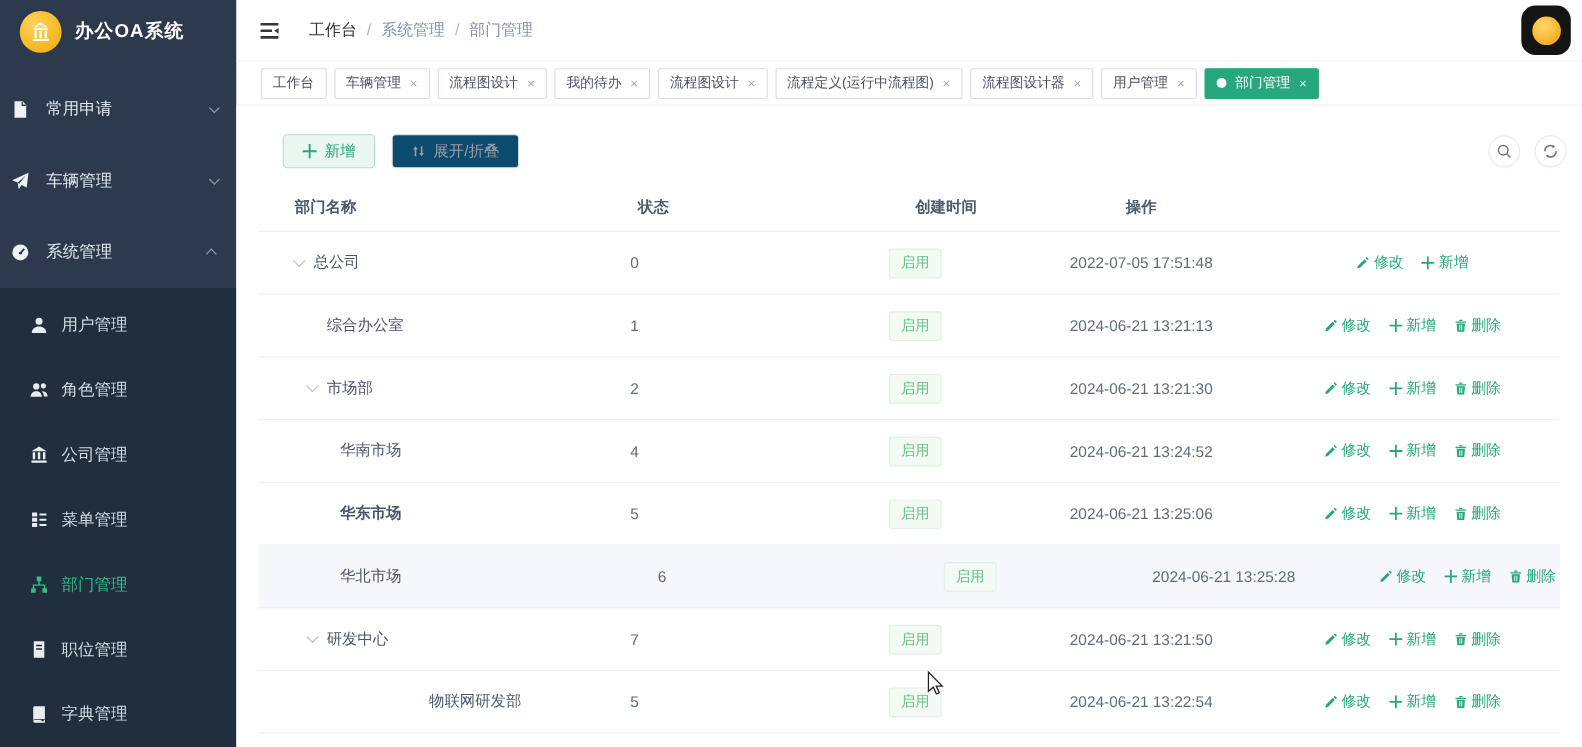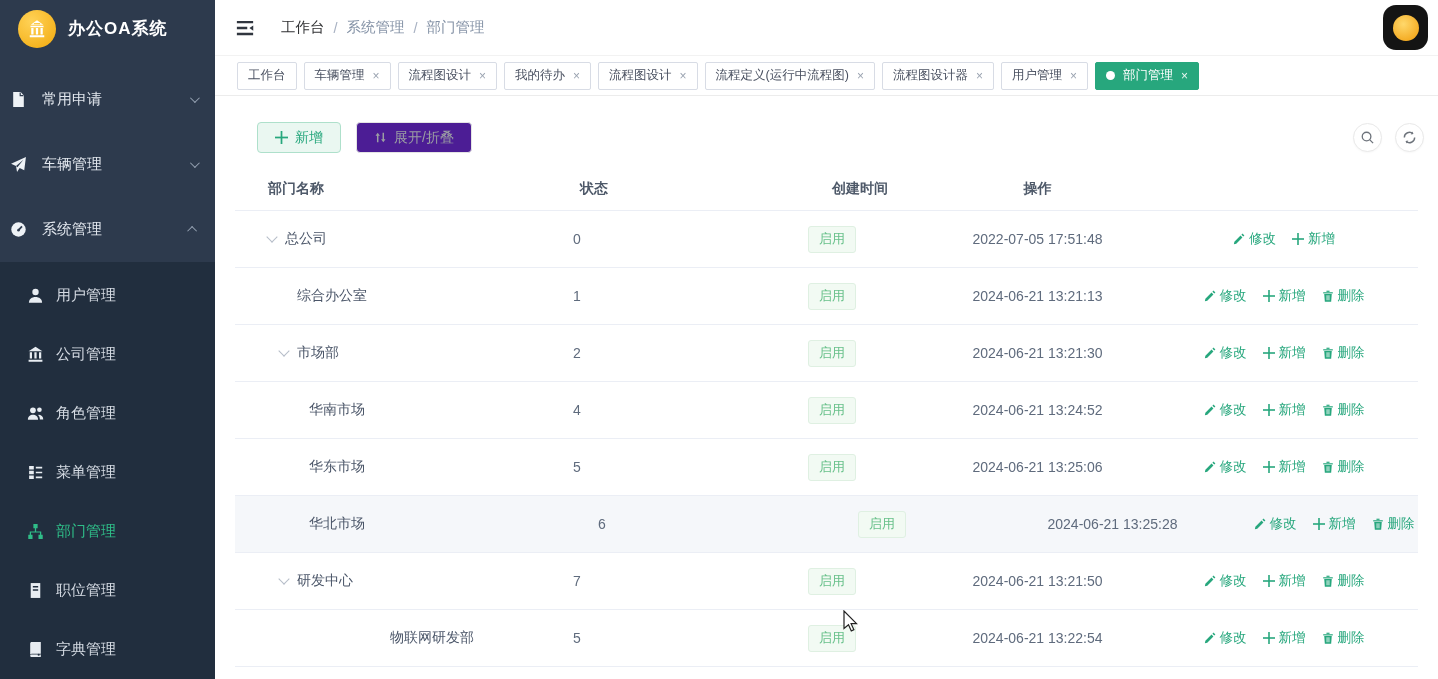--- a/index.html
+++ b/index.html
@@ -56,21 +56,21 @@
   .tag-tab.active { background:var(--accent,#27a77d); border-color:var(--accent,#27a77d); color:#fff; }
   .tag-tab.active .tab-close { color:#e9f7f1; }
   .tab-dot { width:9px; height:9px; border-radius:50%; background:#fff; display:inline-block; }
 
   
   .content { flex:1; position:relative; padding:26px 20px 0 20px; background:#fff; }
   .toolbar { display:flex; align-items:center; padding-left:22px; }
   .btn { height:31px; display:inline-flex; align-items:center; gap:7px; padding:0 17px;
     font-size:14px; border-radius:4px; cursor:pointer; }
   .btn-add { color:var(--accent,#27a77d); background:#eaf7f1; border:1px solid #aee0cb; }
-  .btn-toggle { color:#9b9ea3; background:#4c1d95; border:1px solid #e4e4e4; margin-left:15px; }
+  .btn-toggle { color:#9b9ea3; background:#0c4a6e; border:1px solid #e4e4e4; margin-left:15px; }
   .btn svg { width:13px; height:13px; }
   .toolbar-right { margin-left:auto; display:flex; gap:13px; margin-right:-6px; }
   .icon-circle { width:29px; height:29px; border-radius:50%; border:1px solid #e9e9e9; background:#fff;
     color:#6d737b; display:flex; align-items:center; justify-content:center; cursor:pointer;
     box-shadow:0 1px 2px rgba(0,0,0,.03); }
   .icon-circle svg { width:15px; height:15px; }
 
   
   .table { margin-top:14px; font-size:14px; }
   .t-head, .t-row { display:grid; grid-template-columns:320px 240px 130px 225px 1fr; align-items:center; }
@@ -147,35 +147,35 @@
           <svg viewBox="0 0 16 16" fill="currentColor">
             <circle cx="8" cy="4.7" r="3"></circle>
             <path d="M1.8 14.8c0-3.5 2.8-5.5 6.2-5.5s6.2 2 6.2 5.5z"></path>
           </svg>
         </span>
         <span>用户管理</span>
       </div>
       <div class="submenu-item">
         <span class="mi-icon">
           <svg viewBox="0 0 16 16" fill="currentColor">
-            <path d="M8 .8 1.5 4.9h13zM2.6 5.8h2.1v6H2.6zm4.35 0h2.1v6h-2.1zm4.35 0h2.1v6h-2.1zM1.5 12.9h13v1.9h-13z"></path>
-          </svg>
-        </span>
-        <span>公司管理</span>
-      </div>
-      <div class="submenu-item">
-        <span class="mi-icon">
-          <svg viewBox="0 0 16 16" fill="currentColor">
             <circle cx="5.6" cy="5" r="2.7"></circle>
             <path d="M.8 13.9c0-3 2.2-4.7 4.8-4.7s4.8 1.7 4.8 4.7z"></path>
             <circle cx="11.7" cy="4.5" r="2.2"></circle>
             <path d="M11.4 9.2c2.3.2 3.9 1.8 3.9 4.4h-3.2c0-1.8-.6-3.3-1.8-4.2z"></path>
           </svg>
         </span>
         <span>角色管理</span>
+      </div>
+      <div class="submenu-item">
+        <span class="mi-icon">
+          <svg viewBox="0 0 16 16" fill="currentColor">
+            <path d="M8 .8 1.5 4.9h13zM2.6 5.8h2.1v6H2.6zm4.35 0h2.1v6h-2.1zm4.35 0h2.1v6h-2.1zM1.5 12.9h13v1.9h-13z"></path>
+          </svg>
+        </span>
+        <span>公司管理</span>
       </div>
       <div class="submenu-item">
         <span class="mi-icon">
           <svg viewBox="0 0 16 16" fill="currentColor">
             <path d="M2 1.8h4.4v3.4H2zM2 6.3h4.4v3.4H2zM2 10.8h4.4v3.4H2zM8.3 2.7h6v1.6h-6zM8.3 7.2h6v1.6h-6zM8.3 11.7h6v1.6h-6z"></path>
           </svg>
         </span>
         <span>菜单管理</span>
       </div>
       <div class="submenu-item active">
@@ -444,21 +444,21 @@
                     <path d="M5.2.8h3.6v1.4H5.2z"></path>
                     <path d="M1.4 2.6h11.2V4H1.4z"></path>
                     <path d="M2.6 4.8h8.8l-.7 8.8H3.3zM5.4 6.2v5.8h1V6.2zm2.2 0v5.8h1V6.2z"></path>
                   </svg>
                 </span>
                 <span>删除</span>
               </span>
             </div>
           </div>
           <div class="t-row">
-            <div class="c-name" style="padding-left: 57px;">
+            <div class="c-name" style="padding-left: 57px; font-weight: bold;">
               <span class="caret-ph"></span>
               <span>华东市场</span>
             </div>
             <div class="c-sort">5</div>
             <div class="c-status"><span class="badge">启用</span></div>
             <div class="c-time">2024-06-21 13:25:06</div>
             <div class="c-ops">
               <span class="op-link">
                 <span style="display: inline-flex;">
                   <svg viewBox="0 0 14 14" fill="currentColor">

